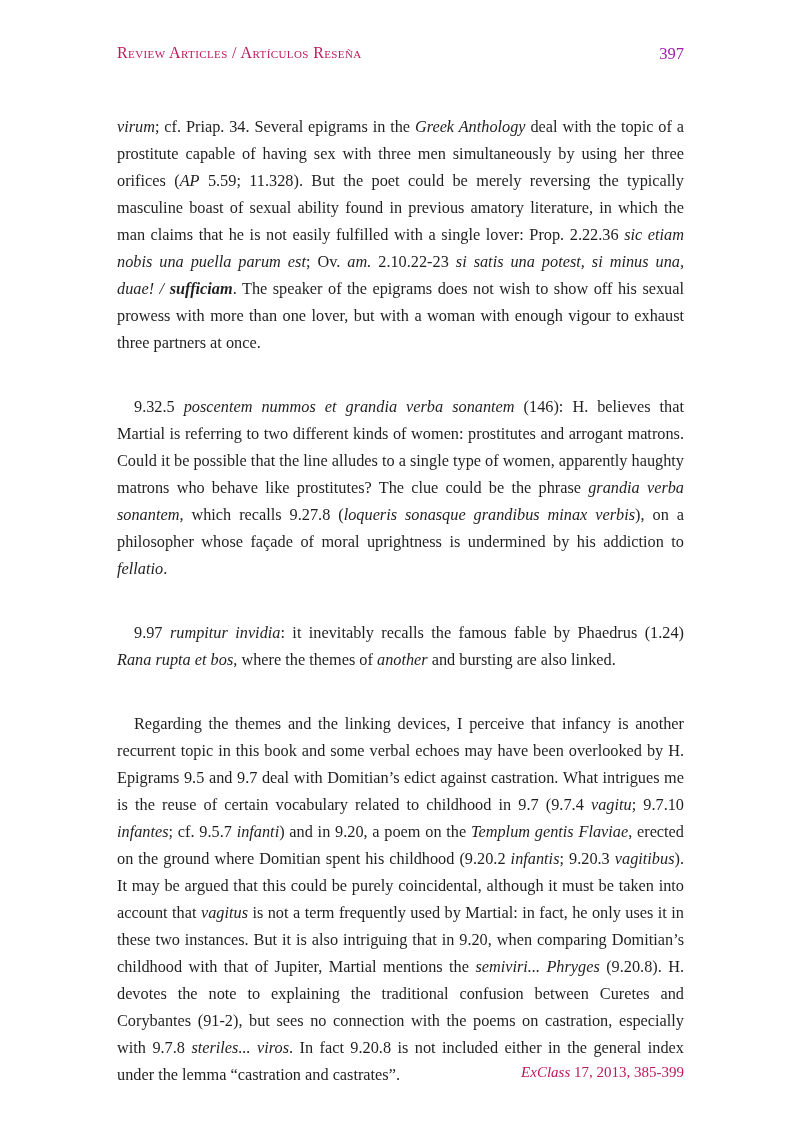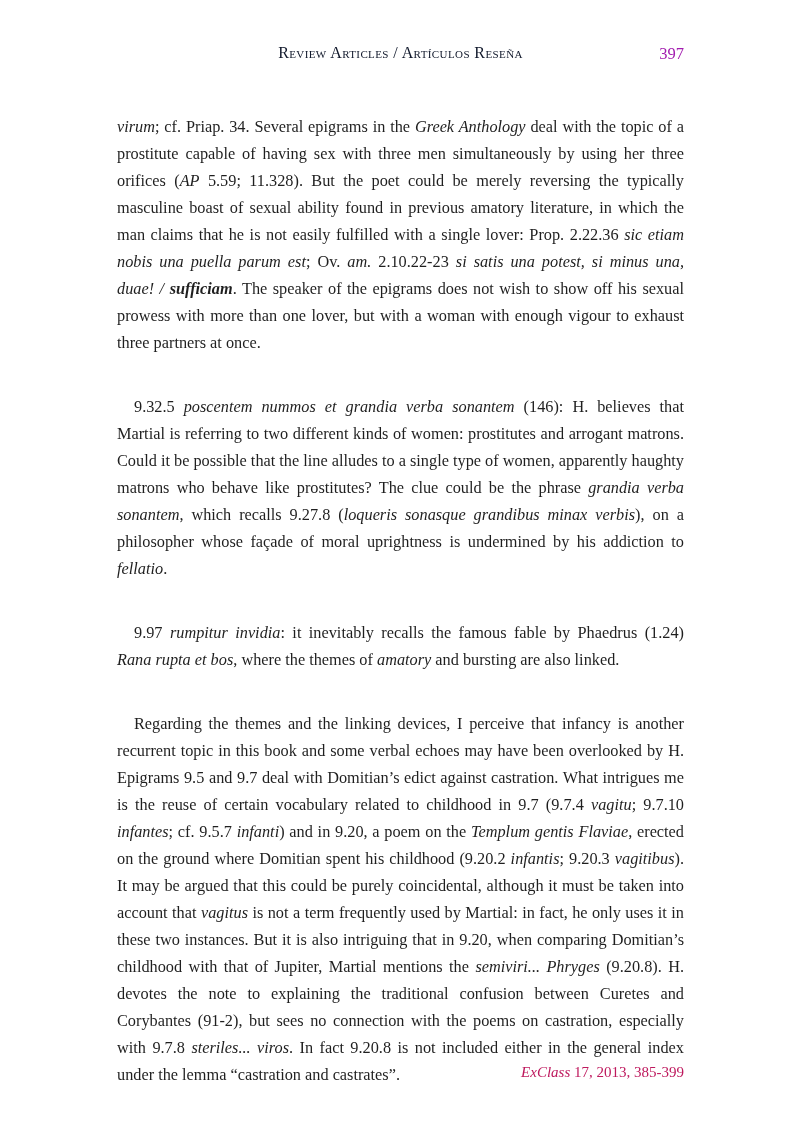--- a/index.html
+++ b/index.html
@@ -20,25 +20,24 @@
     position: absolute;
     top: 44px;
     left: 117px;
     width: 567px;
     height: 22px;
   }
   .running-header .title {
     position: absolute;
     left: 0;
     right: 0;
-    text-align: center;
     font-variant: small-caps;
     font-size: 16px;
     letter-spacing: 0.4px;
-    color: #0f172a;
+    color: #be185d;
     white-space: nowrap;
   }
   .running-header .pagenum {
     position: absolute;
     right: 0;
     top: 0;
     font-size: 16.5px;
     color: #a21caf;
   }
   .article-body {
@@ -78,19 +77,19 @@
 <div class="sheet">
 
   <div class="running-header">
     <div class="title">Review Articles / Artículos Reseña</div>
     <div class="pagenum">397</div>
   </div>
 
   <div class="article-body">
     <p><span class="r-i">virum</span><span class="r-n">; cf. Priap. 34. Several epigrams in the </span><span class="r-i">Greek Anthology</span><span class="r-n"> deal with the topic of a prostitute capable of having sex with three men simultaneously by using her three orifices (</span><span class="r-i">AP</span><span class="r-n"> 5.59; 11.328). But the poet could be merely reversing the typically masculine boast of sexual ability found in previous amatory literature, in which the man claims that he is not easily fulfilled with a single lover: Prop. 2.22.36 </span><span class="r-i">sic etiam nobis una puella parum est</span><span class="r-n">; Ov. </span><span class="r-i">am.</span><span class="r-n"> 2.10.22-23 </span><span class="r-i">si satis una potest, si minus una, duae! / </span><span class="r-bi">sufficiam</span><span class="r-n">. The speaker of the epigrams does not wish to show off his sexual prowess with more than one lover, but with a woman with enough vigour to exhaust three partners at once.</span></p>
     <p class="indent"><span class="r-n">9.32.5 </span><span class="r-i">poscentem nummos et grandia verba sonantem</span><span class="r-n"> (146): H. believes that Martial is referring to two different kinds of women: prostitutes and arrogant matrons. Could it be possible that the line alludes to a single type of women, apparently haughty matrons who behave like prostitutes? The clue could be the phrase </span><span class="r-i">grandia verba sonantem</span><span class="r-n">, which recalls 9.27.8 (</span><span class="r-i">loqueris sonasque grandibus minax verbis</span><span class="r-n">), on a philosopher whose façade of moral uprightness is undermined by his addiction to </span><span class="r-i">fellatio</span><span class="r-n">.</span></p>
-    <p class="indent"><span class="r-n">9.97 </span><span class="r-i">rumpitur invidia</span><span class="r-n">: it inevitably recalls the famous fable by Phaedrus (1.24) </span><span class="r-i">Rana rupta et bos</span><span class="r-n">, where the themes of </span><span class="r-i">amatory</span><span class="r-n"> and bursting are also linked.</span></p>
+    <p class="indent"><span class="r-n">9.97 </span><span class="r-i">rumpitur invidia</span><span class="r-n">: it inevitably recalls the famous fable by Phaedrus (1.24) </span><span class="r-i">Rana rupta et bos</span><span class="r-n">, where the themes of </span><span class="r-i">another</span><span class="r-n"> and bursting are also linked.</span></p>
     <p class="indent"><span class="r-n">Regarding the themes and the linking devices, I perceive that infancy is another recurrent topic in this book and some verbal echoes may have been overlooked by H. Epigrams 9.5 and 9.7 deal with Domitian’s edict against castration. What intrigues me is the reuse of certain vocabulary related to childhood in 9.7 (9.7.4 </span><span class="r-i">vagitu</span><span class="r-n">; 9.7.10 </span><span class="r-i">infantes</span><span class="r-n">; cf. 9.5.7 </span><span class="r-i">infanti</span><span class="r-n">) and in 9.20, a poem on the </span><span class="r-i">Templum gentis Flaviae</span><span class="r-n">, erected on the ground where Domitian spent his childhood (9.20.2 </span><span class="r-i">infantis</span><span class="r-n">; 9.20.3 </span><span class="r-i">vagitibus</span><span class="r-n">). It may be argued that this could be purely coincidental, although it must be taken into account that </span><span class="r-i">vagitus</span><span class="r-n"> is not a term frequently used by Martial: in fact, he only uses it in these two instances. But it is also intriguing that in 9.20, when comparing Domitian’s childhood with that of Jupiter, Martial mentions the </span><span class="r-i">semiviri... Phryges</span><span class="r-n"> (9.20.8). H. devotes the note to explaining the traditional confusion between Curetes and Corybantes (91-2), but sees no connection with the poems on castration, especially with 9.7.8 </span><span class="r-i">steriles... viros</span><span class="r-n">. In fact 9.20.8 is not included either in the general index under the lemma “castration and castrates”.</span></p>
   </div>
 
   <div class="footer-citation"><span class="r-i">ExClass</span><span class="r-n"> 17, 2013, 385-399</span></div>
 
 </div>
 
 </body></html>

